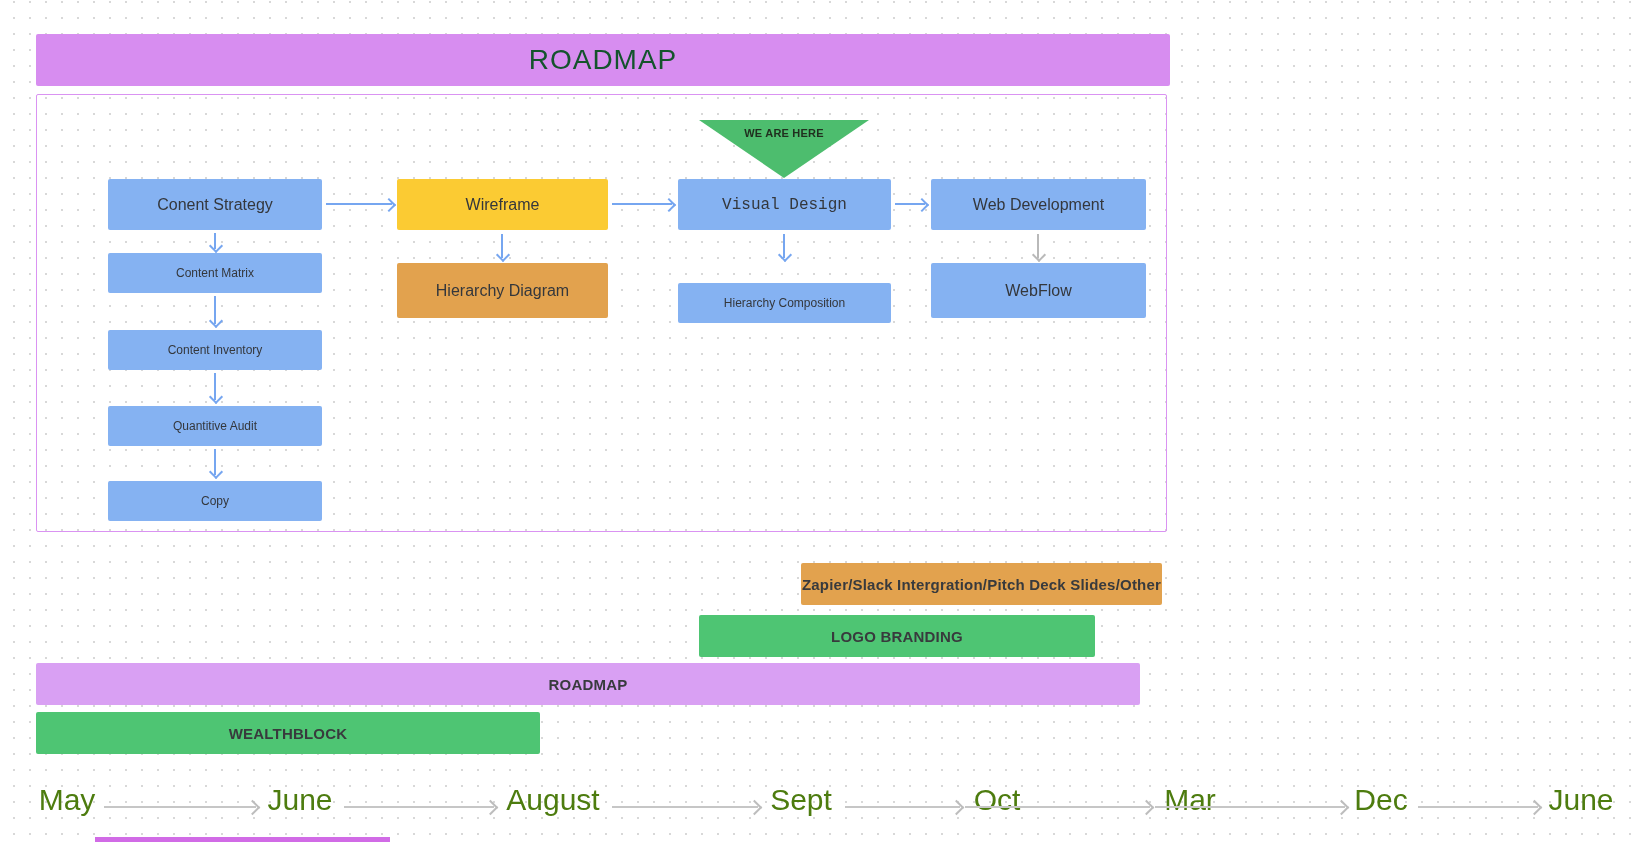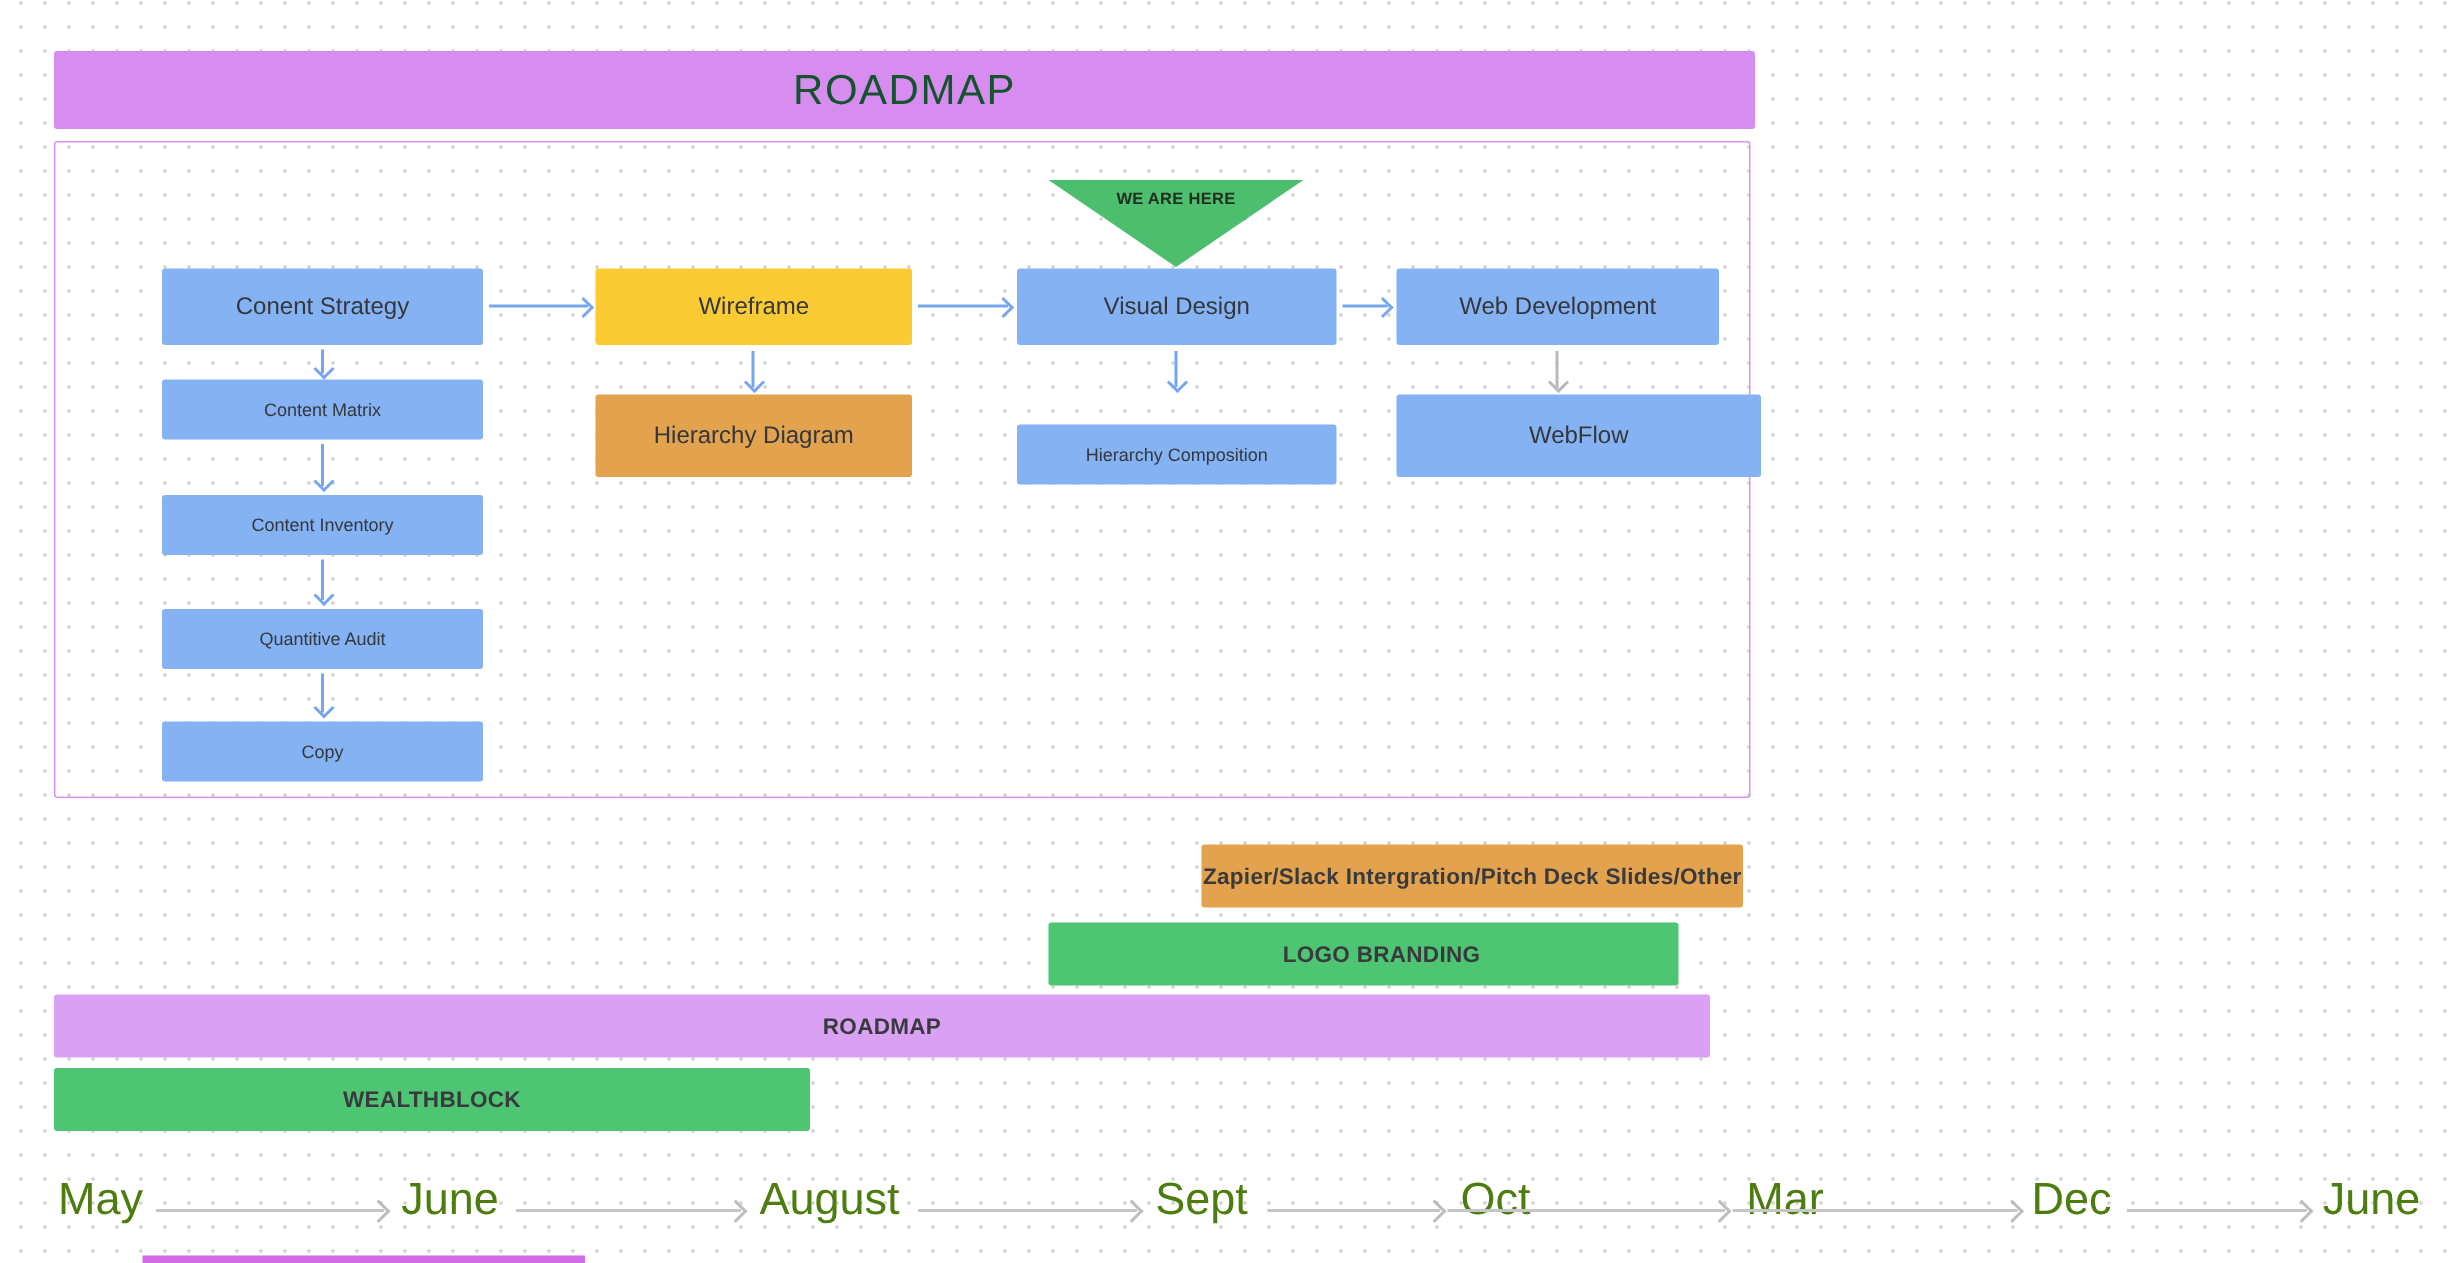--- a/index.html
+++ b/index.html
@@ -66,45 +66,45 @@
 
 <div class="abs frame"></div>
 
 <div class="abs tri-wrap">
   <div class="tri"></div>
   <div class="tri-label">WE ARE HERE</div>
 </div>
 
 <div class="abs node blue lg" style="left:108px;top:179px;width:214px;height:51px;text-align:right;">Conent Strategy</div>
 <div class="abs node yellow lg" style="left:397px;top:179px;width:211px;height:51px;">Wireframe</div>
-<div class="abs node blue lg" style="left:678px;top:179px;width:213px;height:51px;">Visual Design</div>
+<div class="abs node blue lg" style="left:678px;top:179px;width:213px;height:51px;font-family:Liberation Mono, monospace;">Visual Design</div>
 <div class="abs node blue lg" style="left:931px;top:179px;width:215px;height:51px;">Web Development</div>
 
 <div class="abs node blue sm" style="left:108px;top:253px;width:214px;height:40px;">Content Matrix</div>
 <div class="abs node blue sm" style="left:108px;top:330px;width:214px;height:40px;">Content Inventory</div>
 <div class="abs node blue sm" style="left:108px;top:406px;width:214px;height:40px;">Quantitive Audit</div>
 <div class="abs node blue sm" style="left:108px;top:481px;width:214px;height:40px;">Copy</div>
 <div class="abs node orange lg" style="left:397px;top:263px;width:211px;height:55px;">Hierarchy Diagram</div>
 <div class="abs node blue sm" style="left:678px;top:263px;width:213px;height:40px;margin-top:20px;">Hierarchy Composition</div>
-<div class="abs node blue lg" style="left:931px;top:263px;width:243px;height:55px;text-align:right;">WebFlow</div>
+<div class="abs node blue lg" style="left:931px;top:263px;width:215px;height:55px;text-align:right;">WebFlow</div>
 
 <div class="abs harrow" style="left:326px;top:203px;width:66px;"></div>
 <div class="abs harrow" style="left:612px;top:203px;width:60px;"></div>
 <div class="abs harrow" style="left:895px;top:203px;width:30px;"></div>
 
 <div class="abs varrow" style="left:214px;top:233px;height:16px;"></div>
 <div class="abs varrow" style="left:214px;top:296px;height:28px;"></div>
 <div class="abs varrow" style="left:214px;top:373px;height:27px;"></div>
 <div class="abs varrow" style="left:214px;top:449px;height:26px;"></div>
 <div class="abs varrow" style="left:501px;top:234px;height:24px;"></div>
 <div class="abs varrow" style="left:783px;top:234px;height:24px;"></div>
 <div class="abs varrow gray" style="left:1037px;top:234px;height:24px;"></div>
 
 <div class="abs bar orange" style="left:801px;top:563px;width:361px;height:42px;">Zapier/Slack Intergration/Pitch Deck Slides/Other</div>
-<div class="abs bar green" style="left:699px;top:615px;width:396px;height:42px;padding-left:24px;">LOGO BRANDING</div>
+<div class="abs bar green" style="left:699px;top:615px;width:396px;height:42px;">LOGO BRANDING</div>
 <div class="abs bar purple" style="left:36px;top:663px;width:1104px;height:42px;">ROADMAP</div>
 <div class="abs bar green" style="left:36px;top:712px;width:504px;height:42px;">WEALTHBLOCK</div>
 
 <div class="abs month" style="left:67px;">May</div>
 <div class="abs month" style="left:300px;">June</div>
 <div class="abs month" style="left:553px;">August</div>
 <div class="abs month" style="left:801px;">Sept</div>
 <div class="abs month" style="left:997px;">Oct</div>
 <div class="abs month" style="left:1190px;">Mar</div>
 <div class="abs month" style="left:1381px;">Dec</div>

